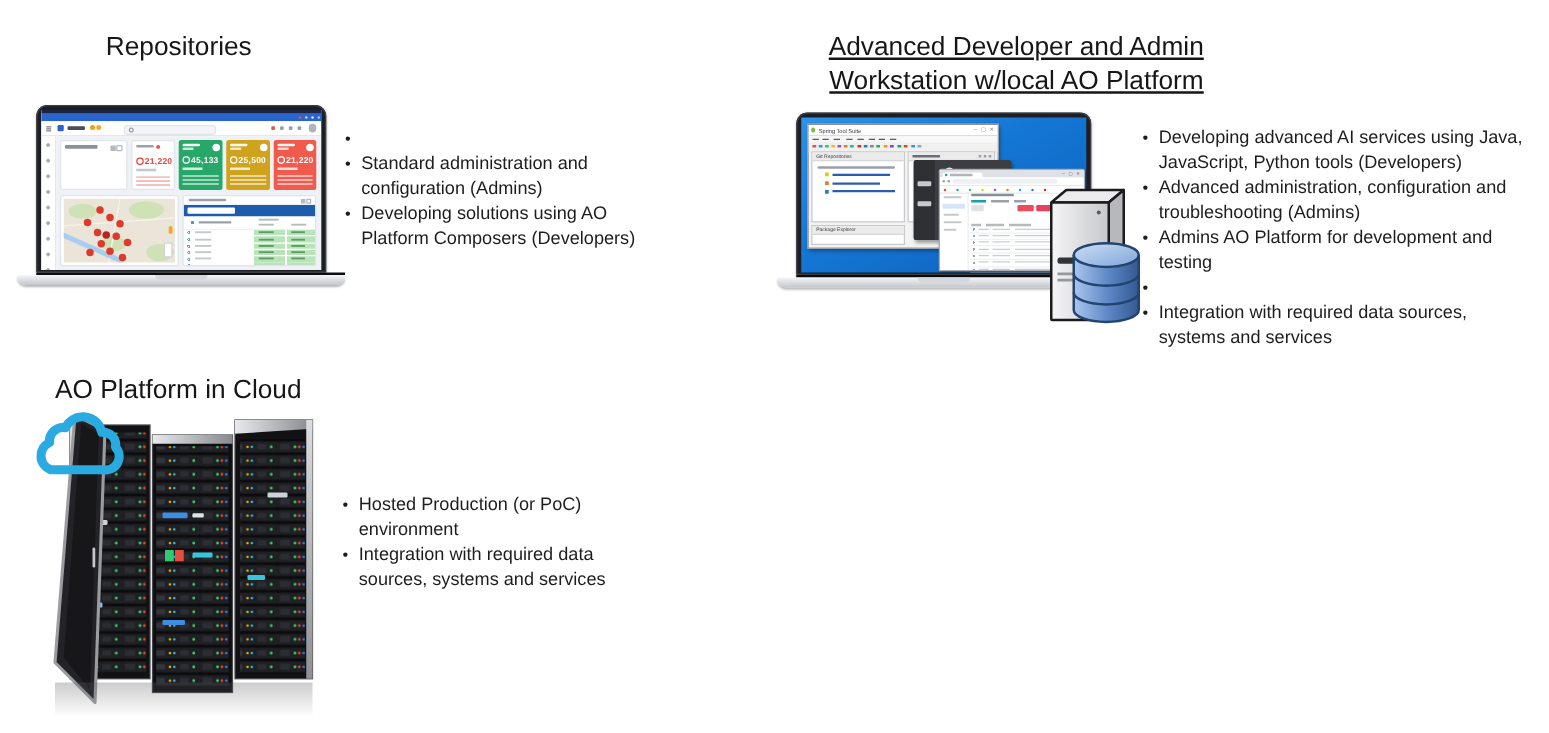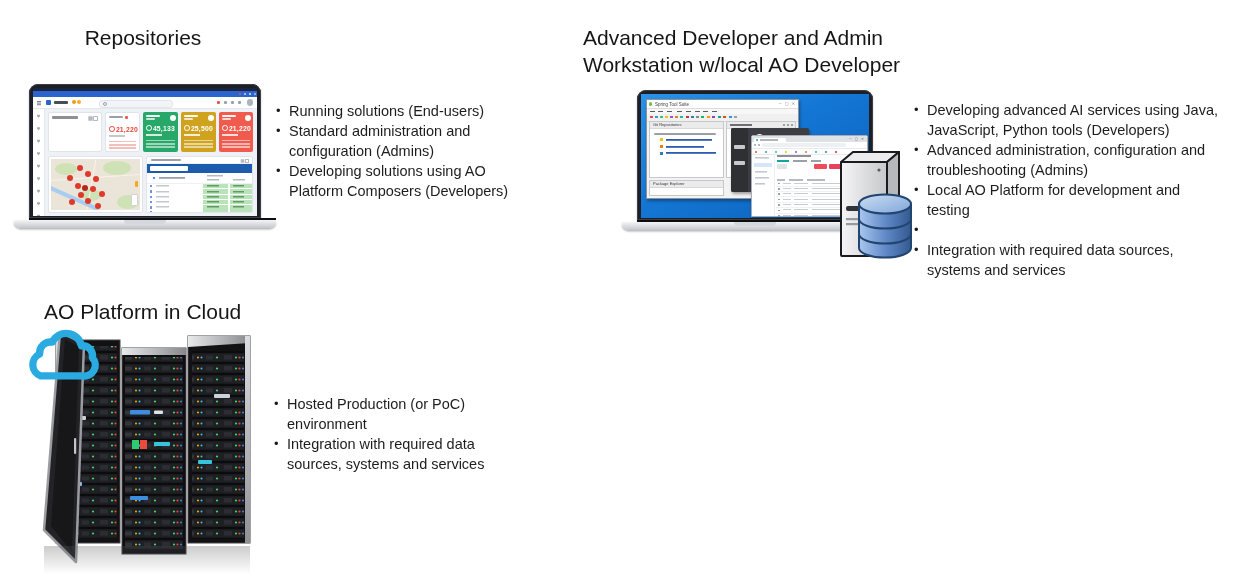--- a/index.html
+++ b/index.html
@@ -3,21 +3,21 @@
 <meta charset="utf-8">
 <style>
   html,body{margin:0;padding:0;background:#fff;}
   .slide{position:relative;width:1239px;height:586px;background:#fff;overflow:hidden;
          font-family:"Liberation Sans",sans-serif;color:#1a1a1a;}
   .abs{position:absolute;}
 
   
   .title{position:absolute;font-size:21px;line-height:27px;color:#161616;letter-spacing:0;}
   .title-a{left:18px;top:24px;width:250px;text-align:center;}
-  .title-b{left:583px;top:24px;width:380px;text-align:left;}
+  .title-b{left:583px;top:24px;width:380px;text-align:right;text-decoration:underline;}
   .title-c{left:44px;top:298px;width:300px;text-align:left;}
   ul.bullets{position:absolute;list-style:none;margin:0;padding:0;font-size:14.5px;line-height:20px;color:#1d1d1d;}
   ul.bullets li{display:flex;}
   .bm{width:13px;flex:0 0 13px;font-size:13px;}
   .bullets-a{left:276px;top:101px;width:248px;}
   .bullets-b{left:914px;top:100px;width:307px;}
   .bullets-c{left:274px;top:394px;width:236px;}
   sup{font-size:9px;line-height:0;}
 
   
@@ -284,35 +284,34 @@
     </div>
     <div class="lap-hinge"></div>
     <div class="lap-base">
         <i class="lap-notch"></i>
       </div>
   </div>
 
   <ul class="bullets bullets-a">
     <li>
         <span class="bm">•</span>
-        <span>Running solutions (End-users)</span>
       </li>
     <li>
         <span class="bm">•</span>
         <span>Standard administration and configuration (Admins)</span>
       </li>
     <li>
         <span class="bm">•</span>
         <span>Developing solutions using AO Platform Composers (Developers)</span>
       </li>
   </ul>
 
   <div class="title title-b">
     <div>Advanced Developer and Admin</div>
-    <div>Workstation w/local AO Developer</div>
+    <div>Workstation w/local AO Platform</div>
   </div>
 
   <div class="laptop laptop-b">
     <div class="lap-screen">
       <div class="lap-view desk">
 
         <div class="win win-ide">
           <div class="w-title">
             <span class="w-dot"></span>
             <span class="w-t">Spring Tool Suite</span>
@@ -434,21 +433,21 @@
     <li>
         <span class="bm">•</span>
         <span>Developing advanced AI services using Java, JavaScript, Python tools (Developers)</span>
       </li>
     <li>
         <span class="bm">•</span>
         <span>Advanced administration, configuration and troubleshooting (Admins)</span>
       </li>
     <li>
         <span class="bm">•</span>
-        <span>Local AO Platform for development and testing</span>
+        <span>Admins AO Platform for development and testing</span>
       </li>
     <li>
         <span class="bm">•</span>
       </li>
     <li>
         <span class="bm">•</span>
         <span>Integration with required data sources, systems and services</span>
       </li>
   </ul>
 

